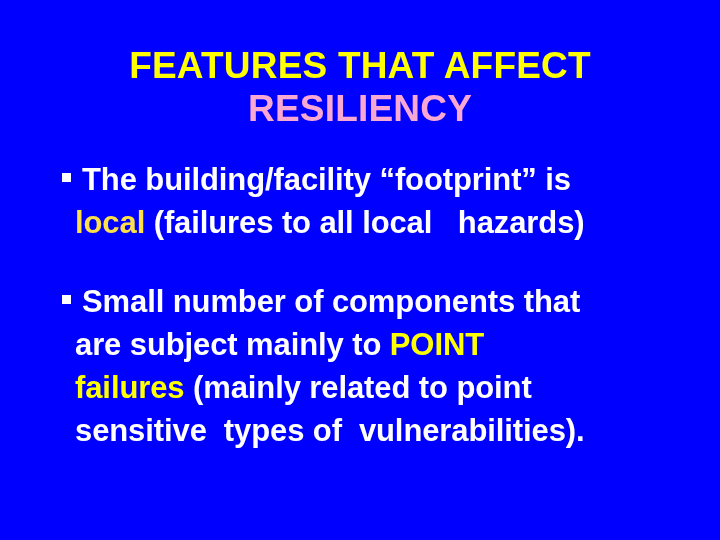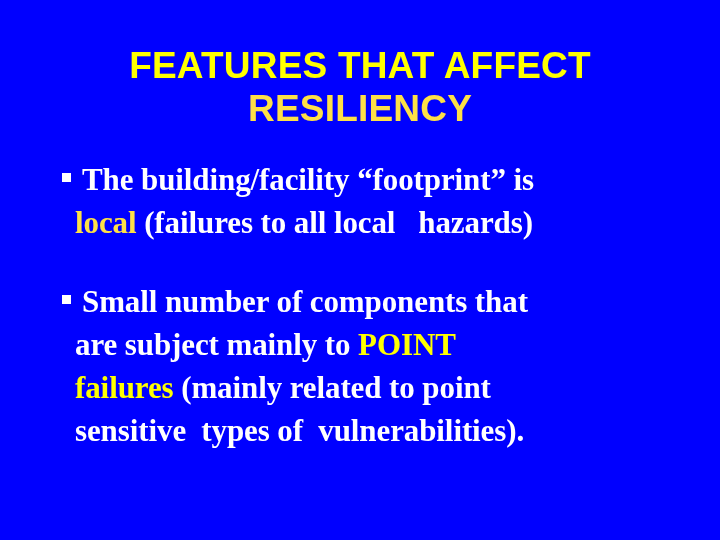--- a/index.html
+++ b/index.html
@@ -63,21 +63,21 @@
     left: 2px;
     top: 15px;
     width: 9px;
     height: 9px;
     background: #ffffff;
   }
 
   .bullet-text {
     display: block;
     color: #ffffff;
-    font-family: Liberation Serif, serif;
+    font-family: Liberation Sans, sans-serif;
     font-weight: bold;
     font-size: 31px;
     line-height: 43px;
     white-space: pre-wrap;
     letter-spacing: -0.1px;
   }
 
   .tl {
     display: block;
     white-space: pre;
@@ -91,21 +91,21 @@
     color: #ffff00;
   }
 </style>
 </head>
 <body>
 
 <div id="slide" style="background: rgb(0, 0, 255);">
 
   <div id="title-block">
     <span class="title-line" style="color: rgb(255, 255, 0);">FEATURES THAT AFFECT</span>
-    <span class="title-line" style="color: #fde047;">RESILIENCY</span>
+    <span class="title-line" style="color: #f9a8d4;">RESILIENCY</span>
   </div>
 
   <div id="body-block">
 
     <div class="bullet-item">
       <span class="bullet-marker" style="background: rgb(255, 255, 255);"></span>
       <span class="bullet-text" style="color: rgb(255, 255, 255);"><span class="tl"><span>The building/facility “footprint” is</span></span><span class="tl cont"><span class="hl" style="color: #fde047;">local</span><span> (failures to all local   hazards)</span></span></span>
     </div>
 
     <div class="bullet-item">

